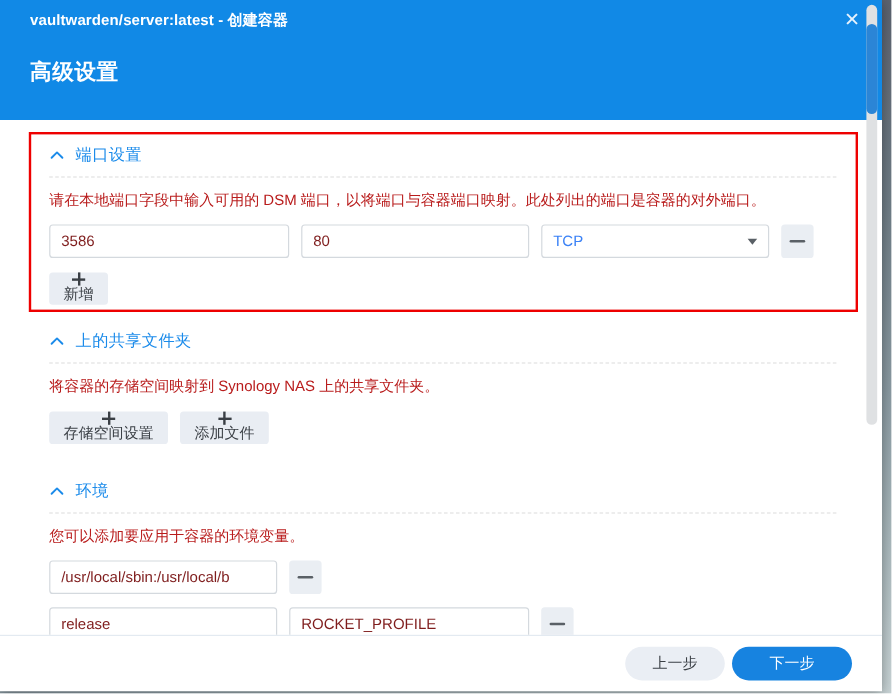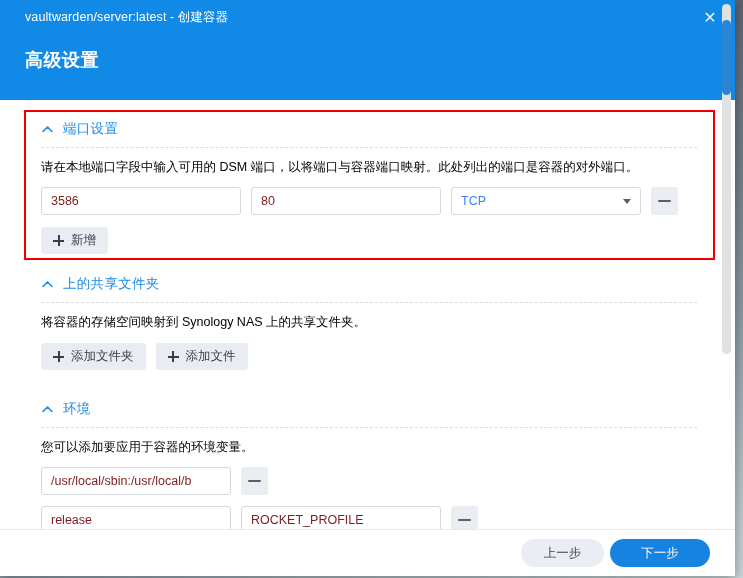--- a/index.html
+++ b/index.html
@@ -37,21 +37,21 @@
     left: 0; top: 0;
     width: 735px;
     height: 100px;
     background: #1189e6;
   }
   .titlebar-text {
     position: absolute;
     left: 25px;
     top: 9px;
     font-size: 12.5px;
-    font-weight: normal;
+    font-weight: bold;
     color: #ffffff;
     letter-spacing: 0.1px;
     white-space: nowrap;
   }
   .close-btn {
     position: absolute;
     right: 11px;
     top: 6px;
     width: 28px;
     height: 24px;
@@ -127,21 +127,21 @@
     letter-spacing: 0.3px;
   }
   .section-rule {
     margin-top: 7px;
     border-top: 1px dashed #dcdcdc;
     height: 0;
   }
   .section-desc {
     margin-top: 11px;
     font-size: 12.5px;
-    color: #000000;
+    color: #b91c1c;
     line-height: 17px;
   }
 
   
   .row {
     display: flex;
     align-items: center;
     gap: 10px;
     margin-top: 11px;
   }
@@ -218,20 +218,21 @@
     border: none;
     border-radius: 3px;
     font-size: 12.5px;
     color: #3a3f45;
     padding: 0 12px;
     cursor: pointer;
     display: inline-flex;
     align-items: center;
     gap: 7px;
     font-family: "Liberation Sans", "DejaVu Sans", sans-serif;
+    flex-direction: column;
   }
   .plus-glyph {
     display: inline-block;
     width: 11px;
     height: 11px;
     position: relative;
   }
   .plus-glyph::before, .plus-glyph::after {
     content: "";
     position: absolute;
@@ -361,21 +362,21 @@
                 </svg>
             </span>
             <span class="section-title">上的共享文件夹</span>
           </div>
           <div class="section-rule"></div>
           <div class="section-desc">将容器的存储空间映射到 Synology NAS 上的共享文件夹。</div>
 
           <div class="btn-group">
             <button class="btn-light">
               <span class="plus-glyph"></span>
-              <span>添加文件夹</span>
+              <span>存储空间设置</span>
             </button>
             <button class="btn-light">
               <span class="plus-glyph"></span>
               <span>添加文件</span>
             </button>
           </div>
         </div>
 
         <div class="section" style="top:298px;">
           <div class="section-header">

